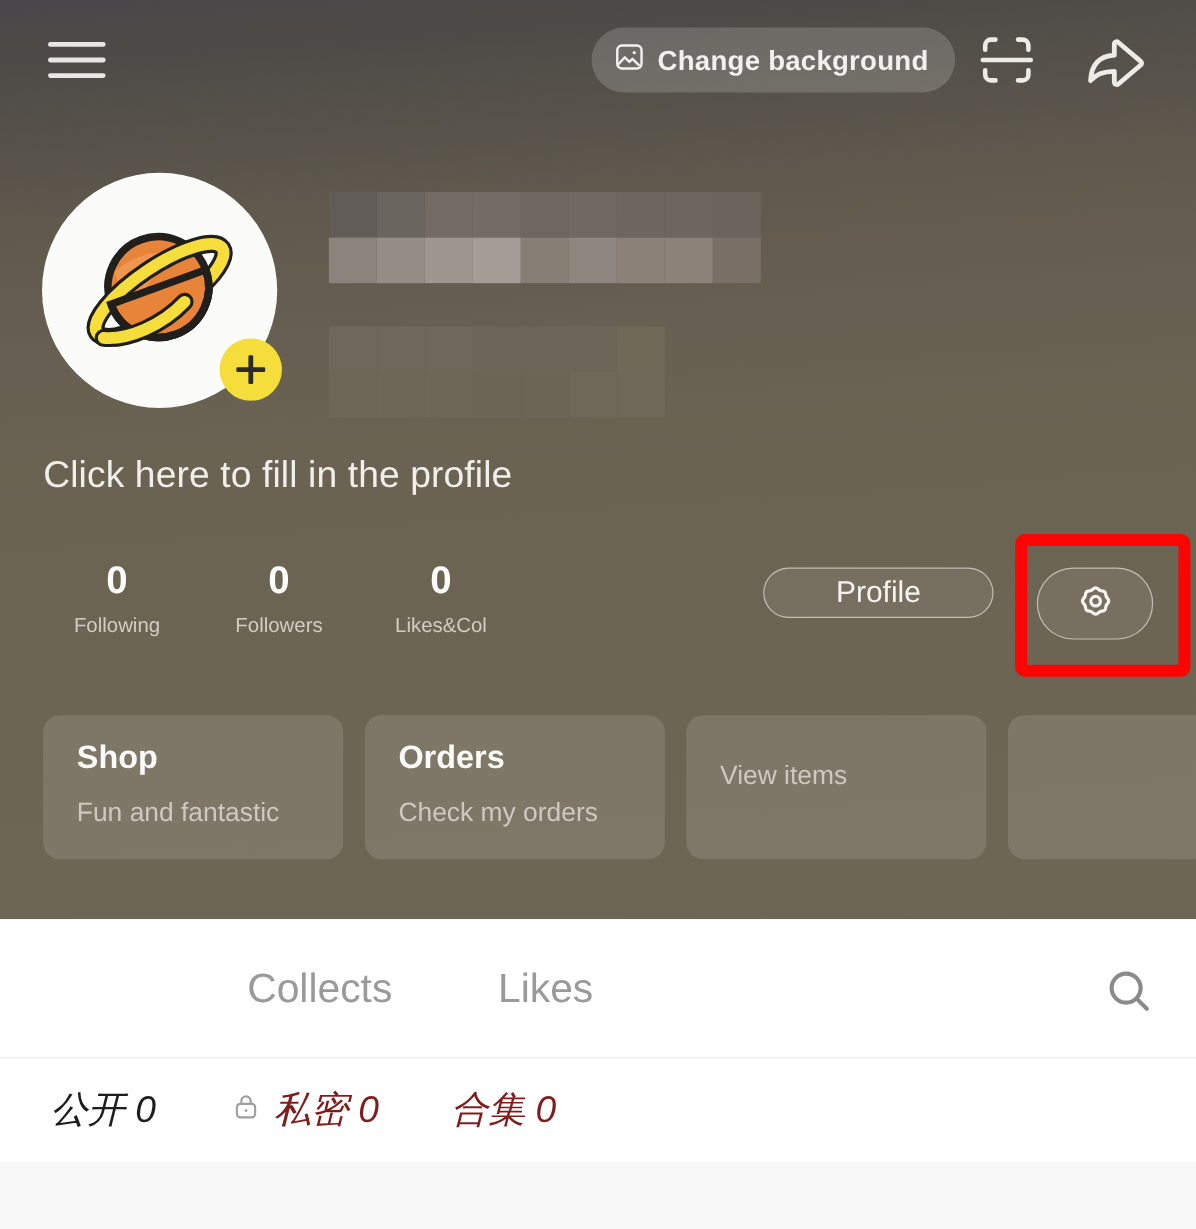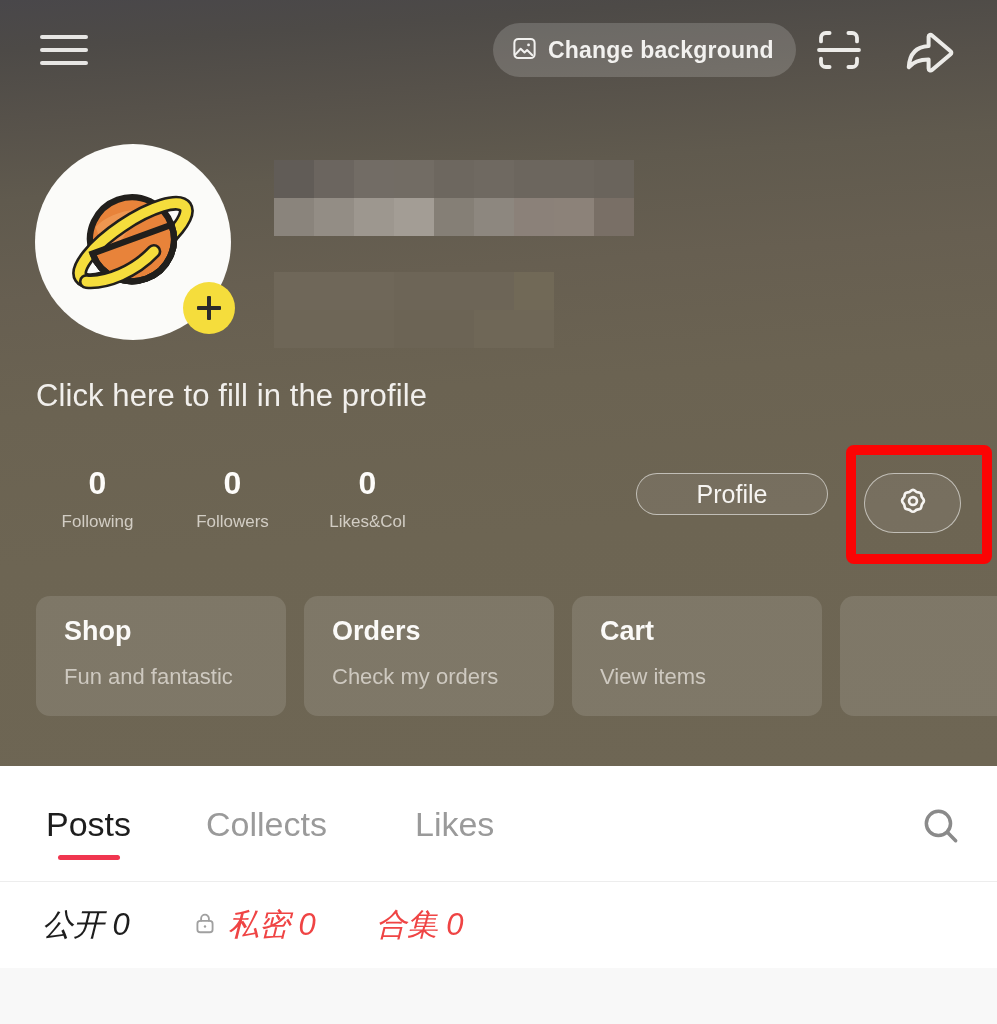--- a/index.html
+++ b/index.html
@@ -196,21 +196,21 @@
     cursor:pointer;
   }
 
   .subfilters {
     position:relative; height: 85px;
     display:flex; align-items:center;
     padding-left: 42px;
     font-style: italic;
   }
   .sf { display:flex; align-items:center; gap:10px; cursor:pointer; }
-  .sf .txt { font-size: 31px; color:#ef4444; }
+  .sf .txt { font-size: 31px; color:#7f1d1d; }
   .sf.active .txt { color:#1d1d1d; }
   .sf-gap-1 { margin-left: 62px; }
   .sf-gap-2 { margin-left: 60px; }
 
   .bottom-pad {
     position:absolute; top: 968px; left: 0;
     width: 997px; height: 56px;
     background: #f8f8f8;
   }
 </style>
@@ -359,37 +359,32 @@
     <div class="cards">
       <div class="card">
         <div class="t">Shop</div>
         <div class="s">Fun and fantastic</div>
       </div>
       <div class="card">
         <div class="t">Orders</div>
         <div class="s">Check my orders</div>
       </div>
       <div class="card">
-        <div class="t">Cart</div>
         <div class="s">View items</div>
       </div>
       <div class="card">
         <div class="t"></div>
         <div class="s"></div>
       </div>
     </div>
   </div>
 
   <div class="content">
 
     <div class="tabs">
-      <div class="tab active" style="left:46px;">
-        <span>Posts</span>
-        <div class="underline"></div>
-      </div>
       <div class="tab" style="left:206px;">
         <span>Collects</span>
       </div>
       <div class="tab" style="left:415px;">
         <span>Likes</span>
       </div>
 
       <div class="search-btn">
         <svg width="44" height="44" viewBox="0 0 24 24" fill="none" stroke="#8a8a8a" stroke-width="1.9" stroke-linecap="round">
           <circle cx="10.6" cy="10.6" r="6.6"></circle>

